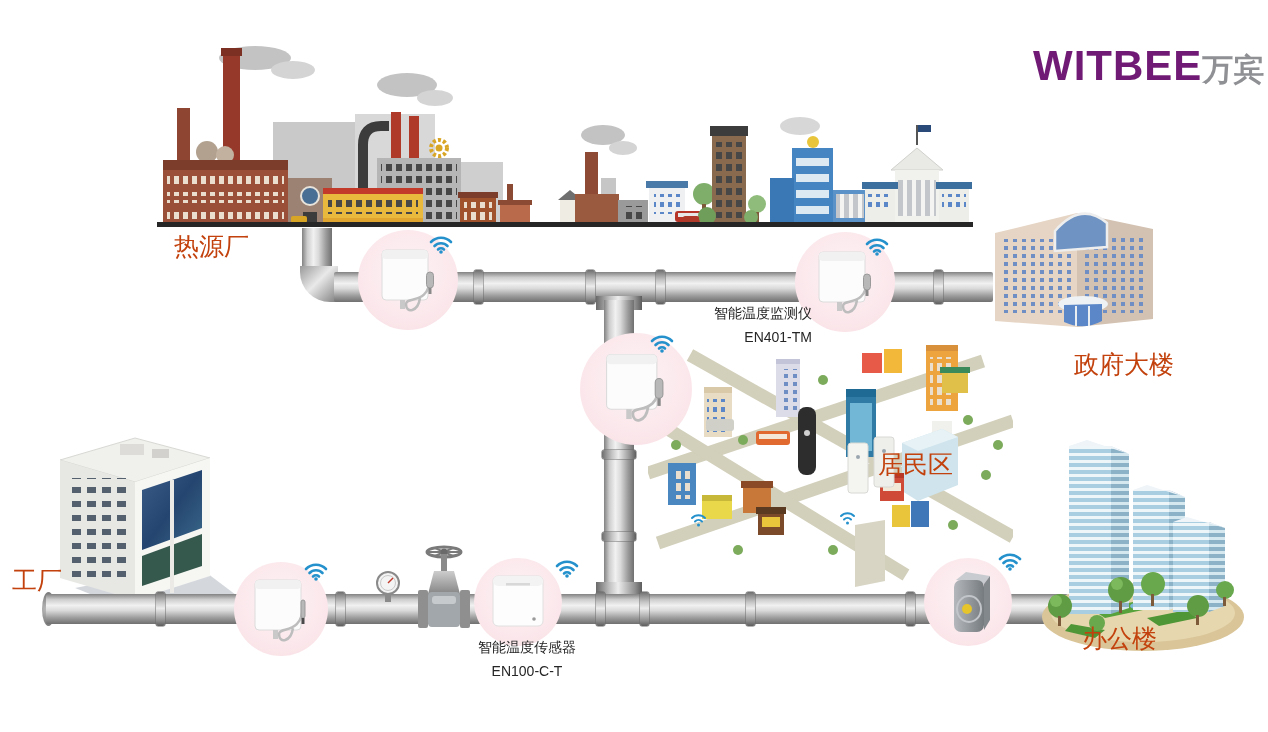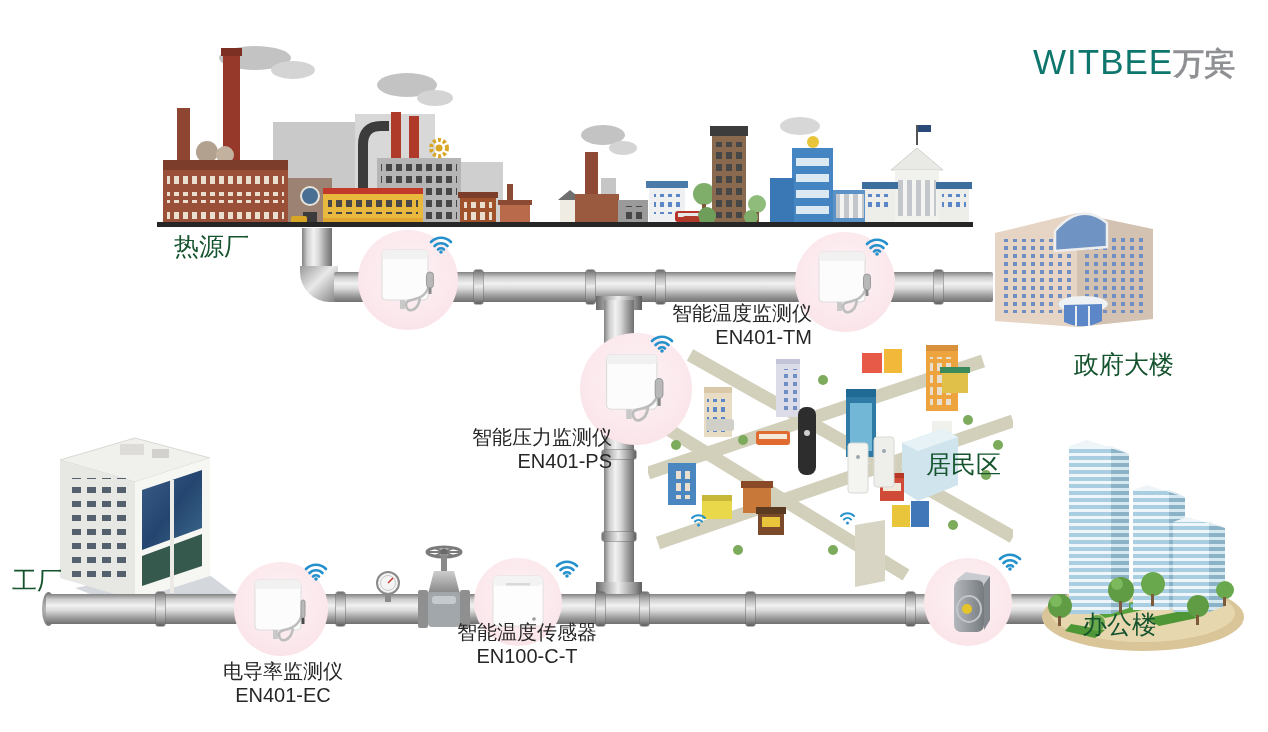--- a/index.html
+++ b/index.html
@@ -1,20 +1,20 @@
 <!DOCTYPE html>
 <html><head>
 <meta charset="utf-8">
 <style>
   html,body{margin:0;padding:0;background:#fff;}
   #stage{position:relative;width:1268px;height:732px;background:#ffffff;overflow:hidden;
          font-family:"Liberation Sans","DejaVu Sans",sans-serif;}
   
   .logo{position:absolute;left:1033px;top:42px;white-space:nowrap;z-index:9;}
-  .logo .wit{font-size:35px;font-weight:400;color:#0f766e;letter-spacing:1px;}
+  .logo .wit{font-size:42px;font-weight:700;color:#701a75;letter-spacing:1px;}
   .logo .cjk{font-size:31px;font-weight:700;color:#8f9094;margin-left:0;}
   
   .pipe-h{position:absolute;height:30px;z-index:3;border-radius:2px;
     background:linear-gradient(180deg,#828282 0%,#cdcdcd 18%,#f1f1f1 38%,#dadada 55%,#9b9b9b 80%,#707070 100%);}
   .pipe-v{position:absolute;width:30px;z-index:3;
     background:linear-gradient(90deg,#828282 0%,#cdcdcd 18%,#f1f1f1 38%,#dadada 55%,#9b9b9b 80%,#707070 100%);}
   .ring-h{position:absolute;width:9px;height:34px;top:-2px;border-radius:2px;
     background:linear-gradient(180deg,#6f6f6f,#c6c6c6 30%,#ececec 48%,#8d8d8d 85%,#5f5f5f);
     box-shadow:0 0 0 0.5px #6a6a6a;}
   .ring-v{position:absolute;height:9px;width:34px;left:-2px;border-radius:2px;
@@ -26,25 +26,25 @@
   .tee{position:absolute;z-index:3;
     background:linear-gradient(90deg,#696969,#c2c2c2 30%,#ededed 48%,#8f8f8f 85%,#5c5c5c);}
   .pipecap{position:absolute;left:42px;top:592px;width:13px;height:34px;z-index:3;border-radius:50%;
     background:radial-gradient(circle at 40% 50%,#bdbdbd,#7e7e7e 80%);}
   
   .halo{position:absolute;border-radius:50%;z-index:5;
     background:radial-gradient(circle at 50% 42%,#fdf2f4 0%,#fbe7eb 65%,#f7dce2 100%);}
   .devsvg{position:absolute;z-index:6;}
   .wifi{position:absolute;z-index:7;}
   
-  .slabel{position:absolute;font-size:20px;line-height:24px;color:#262626;font-weight:500;
+  .slabel{position:absolute;font-size:14px;line-height:24px;color:#262626;font-weight:500;
     white-space:nowrap;z-index:8;}
   .centered{transform:translateX(-50%);text-align:center;}
   .ralign{text-align:right;}
-  .bldlabel{position:absolute;font-size:25px;color:#14532d;font-weight:500;white-space:nowrap;z-index:8;}
+  .bldlabel{position:absolute;font-size:25px;color:#c2410c;font-weight:500;white-space:nowrap;z-index:8;}
   
   .art{position:absolute;}
   .z1{z-index:1}.z2{z-index:2}.z4{z-index:4}
 </style>
 </head>
 <body>
 
 <div id="stage">
 
   <svg style="position:absolute;width:0;height:0" aria-hidden="true">
@@ -412,63 +412,55 @@
     <rect x="52.5" y="44" width="3" height="7" fill="#8a8a8a"></rect>
   </svg>
   <svg class="wifi" style="left:649px;top:333px" width="26" height="20" viewBox="0 0 26 20">
     <g stroke="#2491cc" fill="none" stroke-width="2.6" stroke-linecap="round">
       <path d="M3,8 A14,14 0 0 1 23,8"></path>
         <path d="M6.5,12 A9,9 0 0 1 19.5,12"></path>
         <path d="M10,15.5 A4.5,4.5 0 0 1 16,15.5"></path>
     </g>
       <circle cx="13" cy="18" r="1.8" fill="#2491cc"></circle>
   </svg>
-  <div class="slabel ralign" style="left:460px;top:425px;width:152px">
-    <div>智能压力监测仪</div>
-    <div>EN401-PS</div>
-  </div>
 
   <div class="halo" style="left:234px;top:562px;width:94px;height:94px"></div>
   <svg class="devsvg" style="left:249px;top:576px" width="64" height="72" viewBox="0 0 64 72">
     <rect x="6" y="4" width="46" height="50" rx="4" fill="#fcfcfc" stroke="#dcdcdc"></rect>
     <rect x="6" y="4" width="46" height="9" rx="4" fill="#f1f1f1"></rect>
     <rect x="24" y="54" width="5" height="9" fill="#c9c9c9"></rect>
     <path d="M44,52 C42,66 30,68 30,58 C30,50 54,60 54,28" fill="none" stroke="#bdbdbd" stroke-width="2.5"></path>
     <rect x="52" y="24" width="4" height="18" rx="2" fill="#b8b8b8" stroke="#9a9a9a"></rect>
     <rect x="52.5" y="42" width="3" height="6" fill="#4a4a4a"></rect>
   </svg>
   <svg class="wifi" style="left:303px;top:561px" width="26" height="20" viewBox="0 0 26 20">
     <g stroke="#2491cc" fill="none" stroke-width="2.6" stroke-linecap="round">
       <path d="M3,8 A14,14 0 0 1 23,8"></path>
         <path d="M6.5,12 A9,9 0 0 1 19.5,12"></path>
         <path d="M10,15.5 A4.5,4.5 0 0 1 16,15.5"></path>
     </g>
       <circle cx="13" cy="18" r="1.8" fill="#2491cc"></circle>
   </svg>
-  <div class="slabel centered" style="left:283px;top:659px">
-    <div>电导率监测仪</div>
-    <div>EN401-EC</div>
-  </div>
 
   <div class="halo" style="left:474px;top:558px;width:88px;height:88px"></div>
   <svg class="devsvg" style="left:490px;top:573px" width="56" height="56" viewBox="0 0 56 56">
     <rect x="3" y="3" width="50" height="50" rx="5" fill="#fdfdfd" stroke="#e0e0e0"></rect>
     <rect x="3" y="3" width="50" height="10" rx="5" fill="#f3f3f3"></rect>
     <rect x="16" y="10" width="24" height="2.5" fill="#d8d8d8"></rect>
     <circle cx="44" cy="46" r="1.8" fill="#9a9a9a"></circle>
   </svg>
   <svg class="wifi" style="left:554px;top:558px" width="26" height="20" viewBox="0 0 26 20">
     <g stroke="#2491cc" fill="none" stroke-width="2.6" stroke-linecap="round">
       <path d="M3,8 A14,14 0 0 1 23,8"></path>
         <path d="M6.5,12 A9,9 0 0 1 19.5,12"></path>
         <path d="M10,15.5 A4.5,4.5 0 0 1 16,15.5"></path>
     </g>
       <circle cx="13" cy="18" r="1.8" fill="#2491cc"></circle>
   </svg>
-  <div class="slabel centered" style="left:527px;top:620px">
+  <div class="slabel centered" style="left:527px;top:635px">
     <div>智能温度传感器</div>
     <div>EN100-C-T</div>
   </div>
 
   <div class="halo" style="left:924px;top:558px;width:88px;height:88px"></div>
   <svg class="devsvg" style="left:946px;top:568px" width="48" height="70" viewBox="0 0 48 70">
     <polygon points="10,12 20,4 44,8 38,16" fill="#c8ccd0"></polygon>
     <polygon points="38,16 44,8 44,52 38,62" fill="#83888d"></polygon>
     <rect x="8" y="12" width="30" height="52" rx="7" fill="url(#gradC)"></rect>
     <ellipse cx="23" cy="41" rx="12" ry="13" fill="none" stroke="#c2c6ca" stroke-width="2"></ellipse>
@@ -479,16 +471,16 @@
       <path d="M3,8 A14,14 0 0 1 23,8"></path>
         <path d="M6.5,12 A9,9 0 0 1 19.5,12"></path>
         <path d="M10,15.5 A4.5,4.5 0 0 1 16,15.5"></path>
     </g>
       <circle cx="13" cy="18" r="1.8" fill="#2491cc"></circle>
   </svg>
 
   <div class="bldlabel" style="left:174px;top:230px">热源厂</div>
   <div class="bldlabel" style="left:1074px;top:348px">政府大楼</div>
   <div class="bldlabel" style="left:12px;top:564px">工厂</div>
-  <div class="bldlabel" style="left:926px;top:448px">居民区</div>
-  <div class="bldlabel" style="left:1082px;top:608px">办公楼</div>
+  <div class="bldlabel" style="left:878px;top:448px">居民区</div>
+  <div class="bldlabel" style="left:1082px;top:622px">办公楼</div>
 
 </div>
 
 </body></html>

